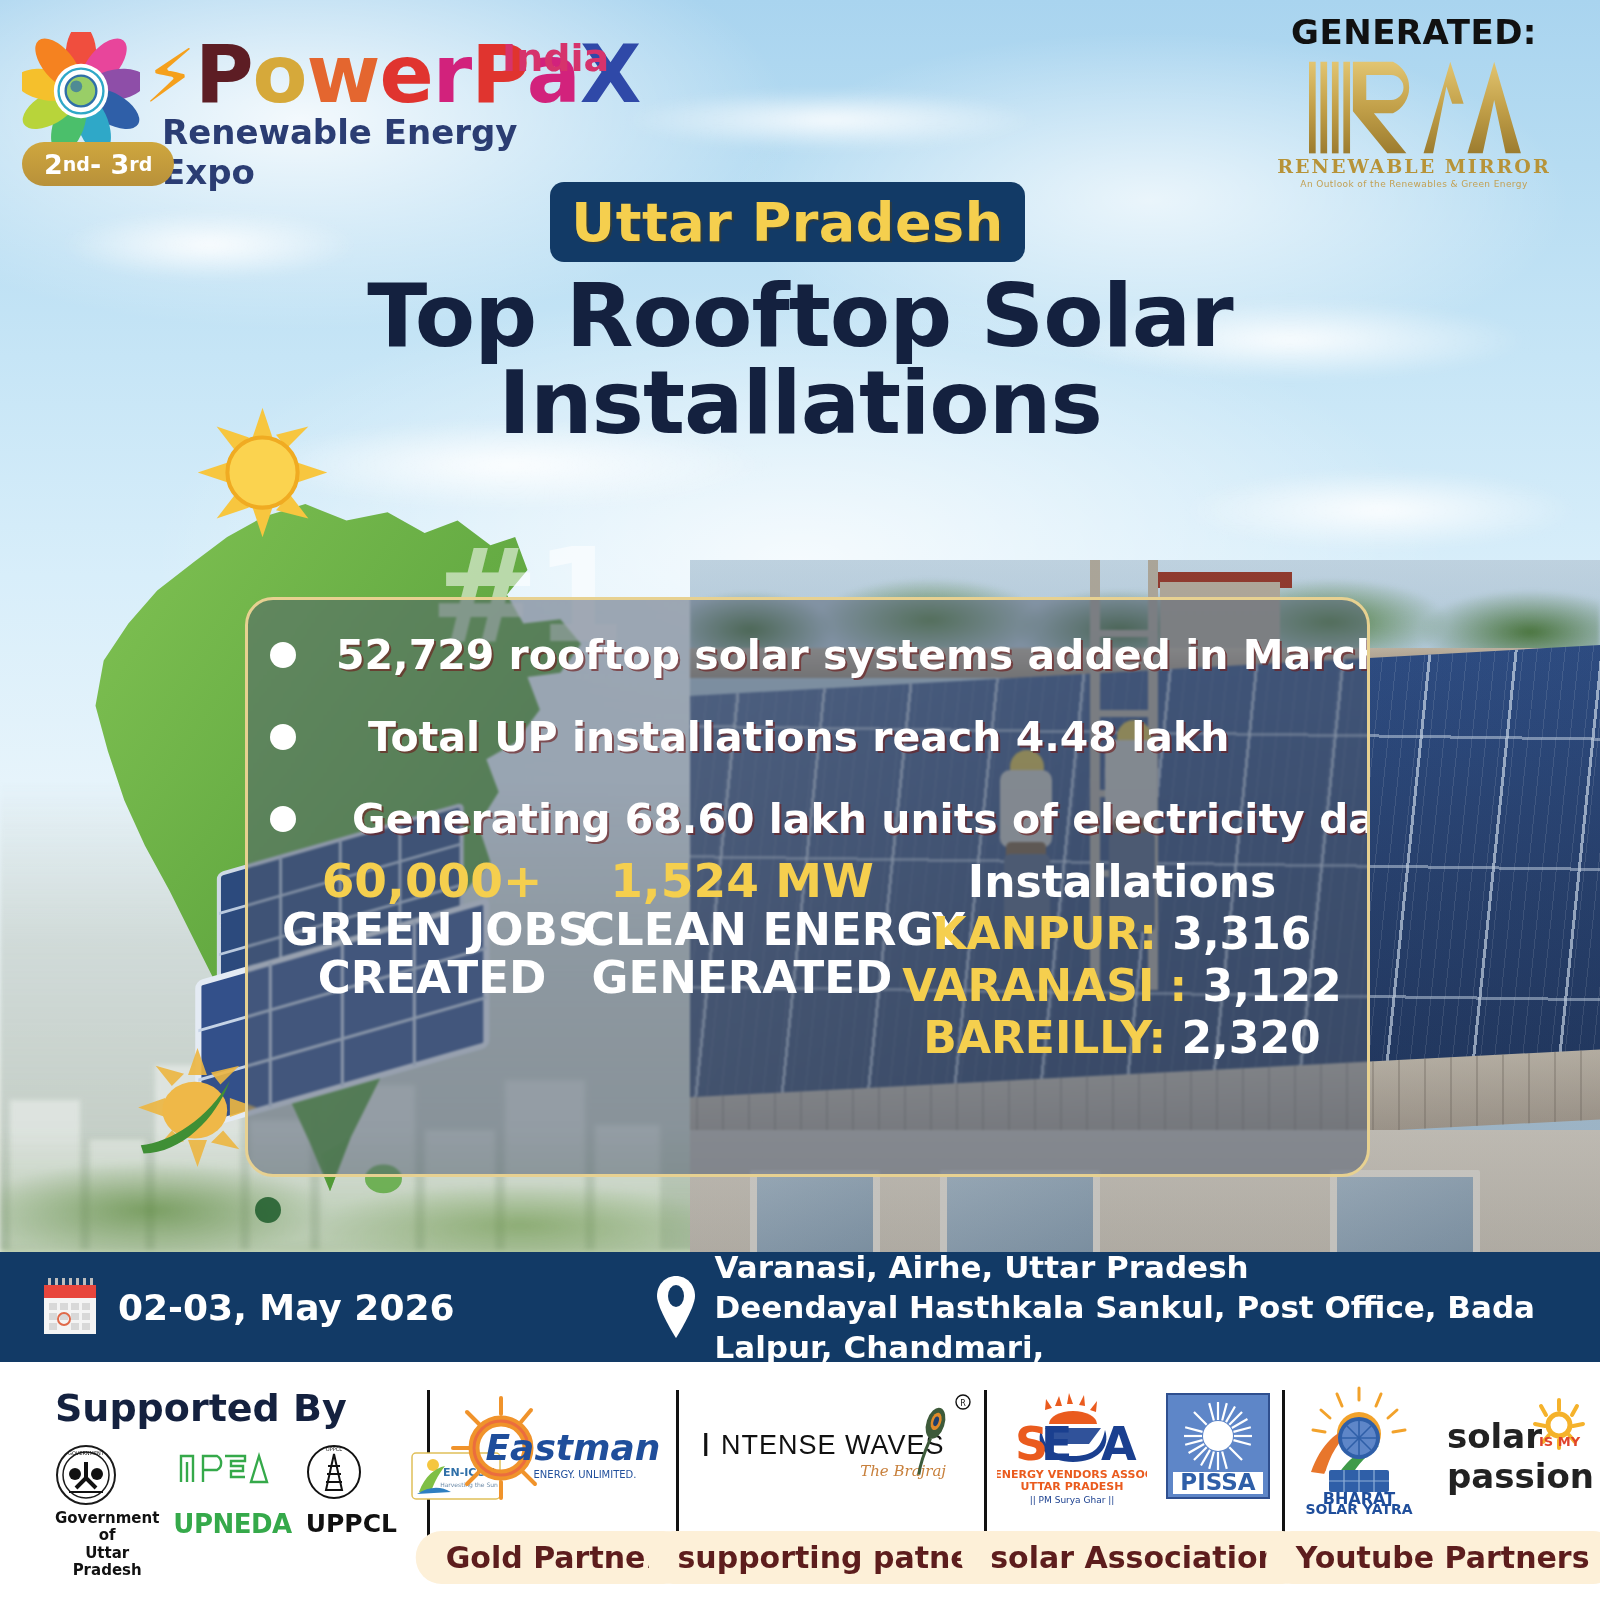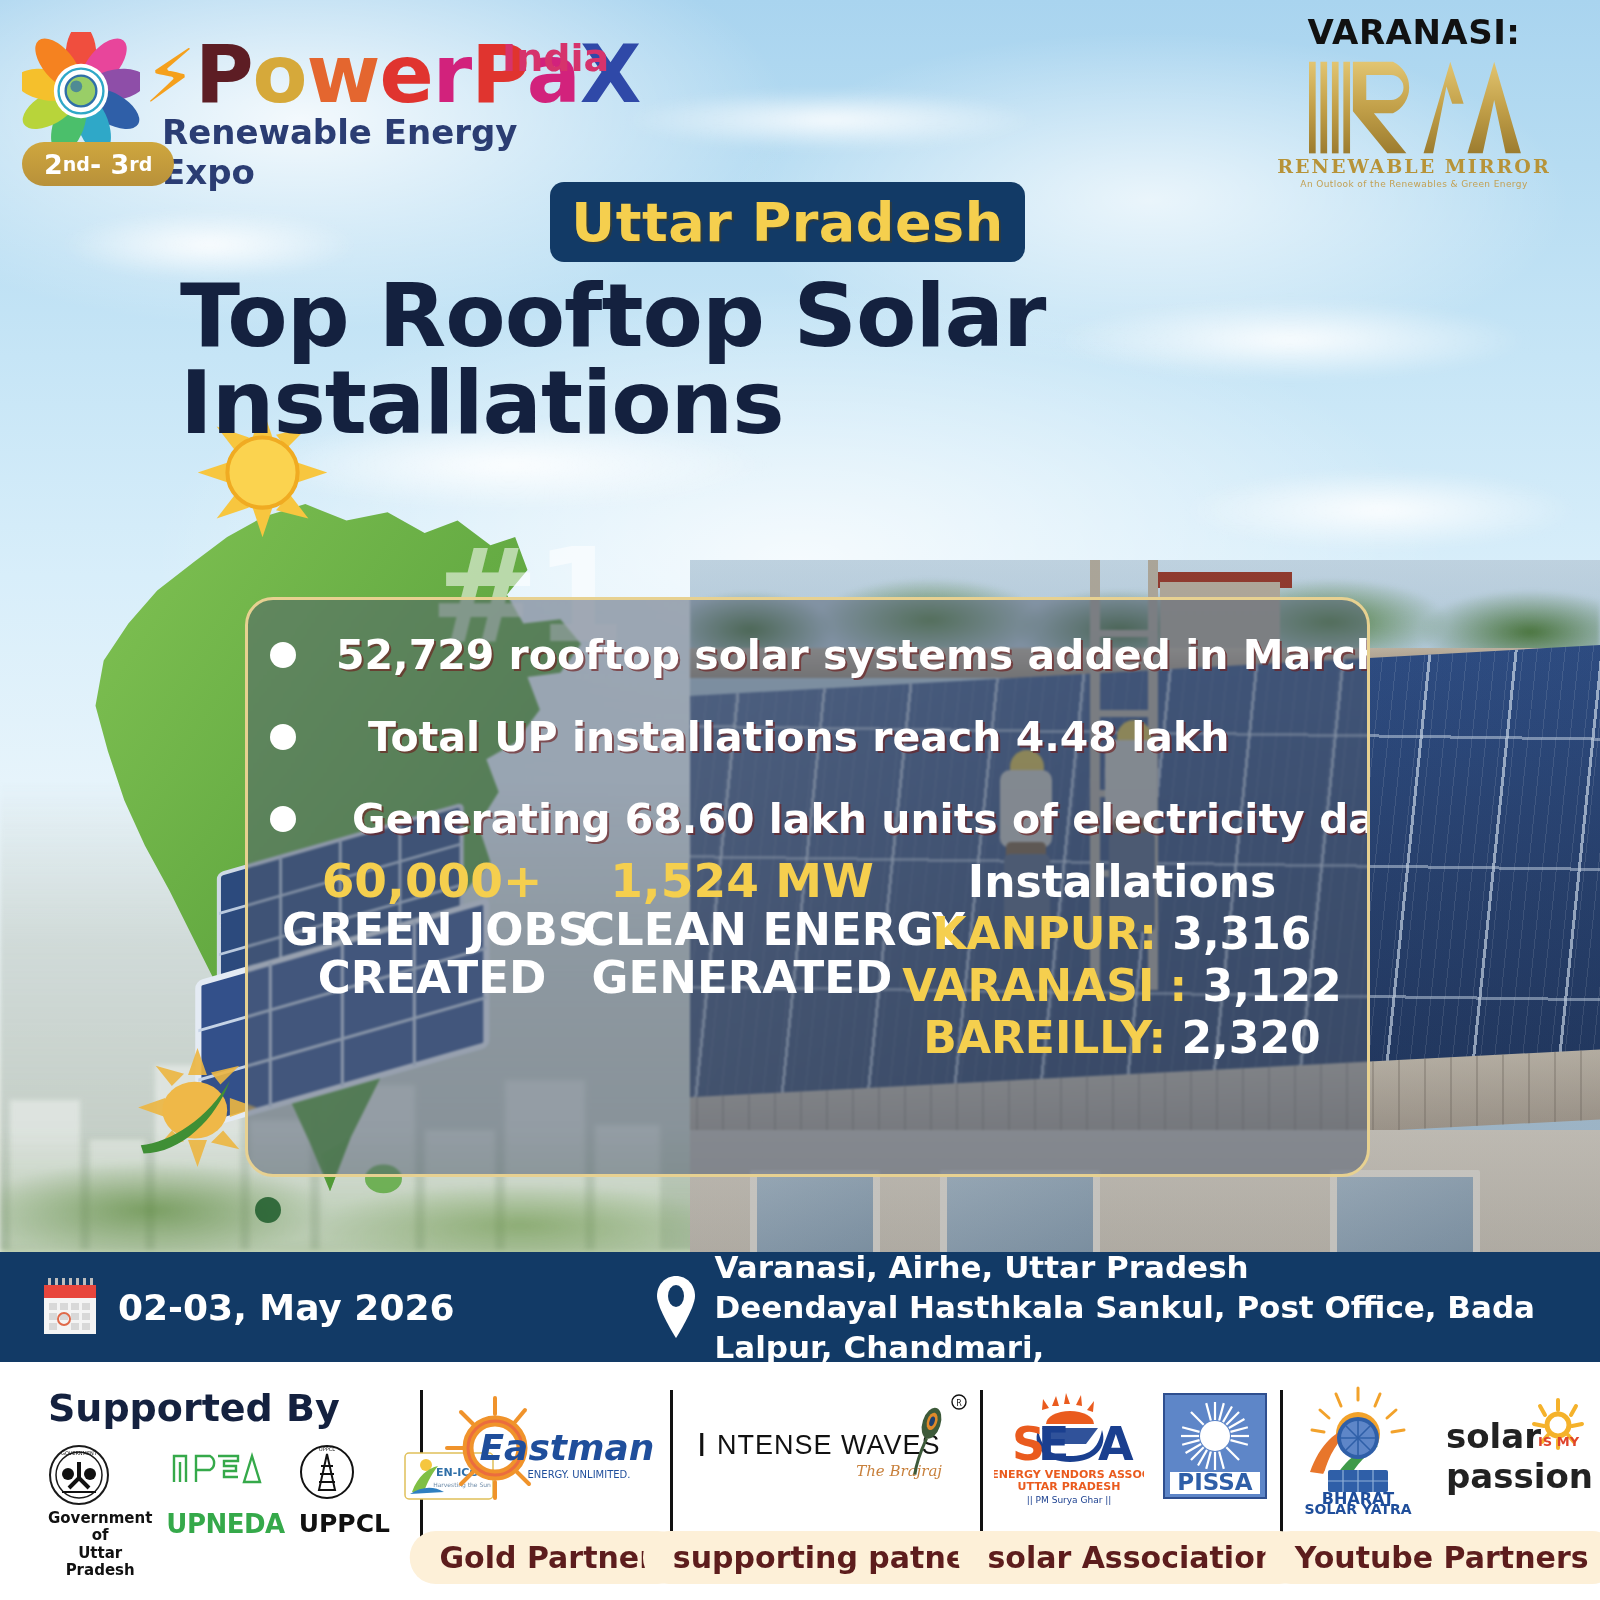--- a/index.html
+++ b/index.html
@@ -200,21 +200,21 @@
     background:#123a66; border-radius:14px;
     display:flex; align-items:center; justify-content:center;
   }
   .state-pill span {
     color:#f5cf4e; font-size:54px; font-weight:bold; letter-spacing:.5px;
     text-shadow:2px 2px 0 rgba(90,60,0,.35);
     font-family:"DejaVu Sans", sans-serif;
   }
   .headline {
     position:absolute; left:180px; top:272px; width:1240px;
-    text-align:left; color:#14213f;
+    text-align:center; color:#14213f;
     font-size:88px; line-height:.99; font-weight:bold; letter-spacing:-1px;
     font-family:"DejaVu Sans", sans-serif;
   }
   .greenbar {
     position:absolute; left:185px; top:497px; width:1205px; height:68px;
     background:#2c5426; border-radius:34px;
     display:flex; align-items:center; justify-content:center;
   }
   .greenbar span {
     color:#ffffff; font-size:50px; font-weight:bold; letter-spacing:0;
@@ -289,21 +289,21 @@
   .pin-icon { width:42px; height:66px; margin-left:200px; flex:0 0 42px; }
   .pin-icon svg { width:100%; height:100%; }
   .venue-addr {
     color:#ffffff; font-size:31px; font-weight:bold; line-height:1.3; margin-left:18px;
     font-family:"DejaVu Sans", sans-serif;
   }
 
   
   .partners {
     position:absolute; left:0; top:1362px; width:1600px; height:238px;
-    background:#ffffff; display:flex; align-items:flex-start;
+    background:#ffffff; display:flex; align-items:flex-start;padding-left:7px;
   }
   .sep { width:3px; height:178px; background:#111; margin-top:28px; flex:0 0 3px; }
   .pgroup { position:relative; height:238px; }
   .pbadge {
     position:absolute; bottom:16px; left:50%; transform:translateX(-50%);
     background:#fdf0d8; color:#5d1d1d; border-radius:26px;
     font-size:30px; font-weight:bold; padding:9px 30px; white-space:nowrap;
     font-family:"DejaVu Sans", sans-serif;
   }
   .supported { width:420px; padding-left:48px; position:relative; }
@@ -521,21 +521,21 @@
   </div>
 
   <div class="date-pill">
     <span>2</span>
       <sup>nd</sup>
       <span>- 3</span>
       <sup>rd</sup>
   </div>
 
   <div class="organiser">
-    <div class="org-label">VARANASI:</div>
+    <div class="org-label">GENERATED:</div>
     <div class="rm-logo">
       <svg viewBox="0 0 240 110">
         <defs>
           <linearGradient id="gg" x1="0" y1="0" x2="0" y2="1">
             <stop offset="0" stop-color="#e2c571"></stop>
               <stop offset=".5" stop-color="#c2a049"></stop>
               <stop offset="1" stop-color="#9c7c2f"></stop>
           </linearGradient>
         </defs>
         <g fill="url(#gg)">

